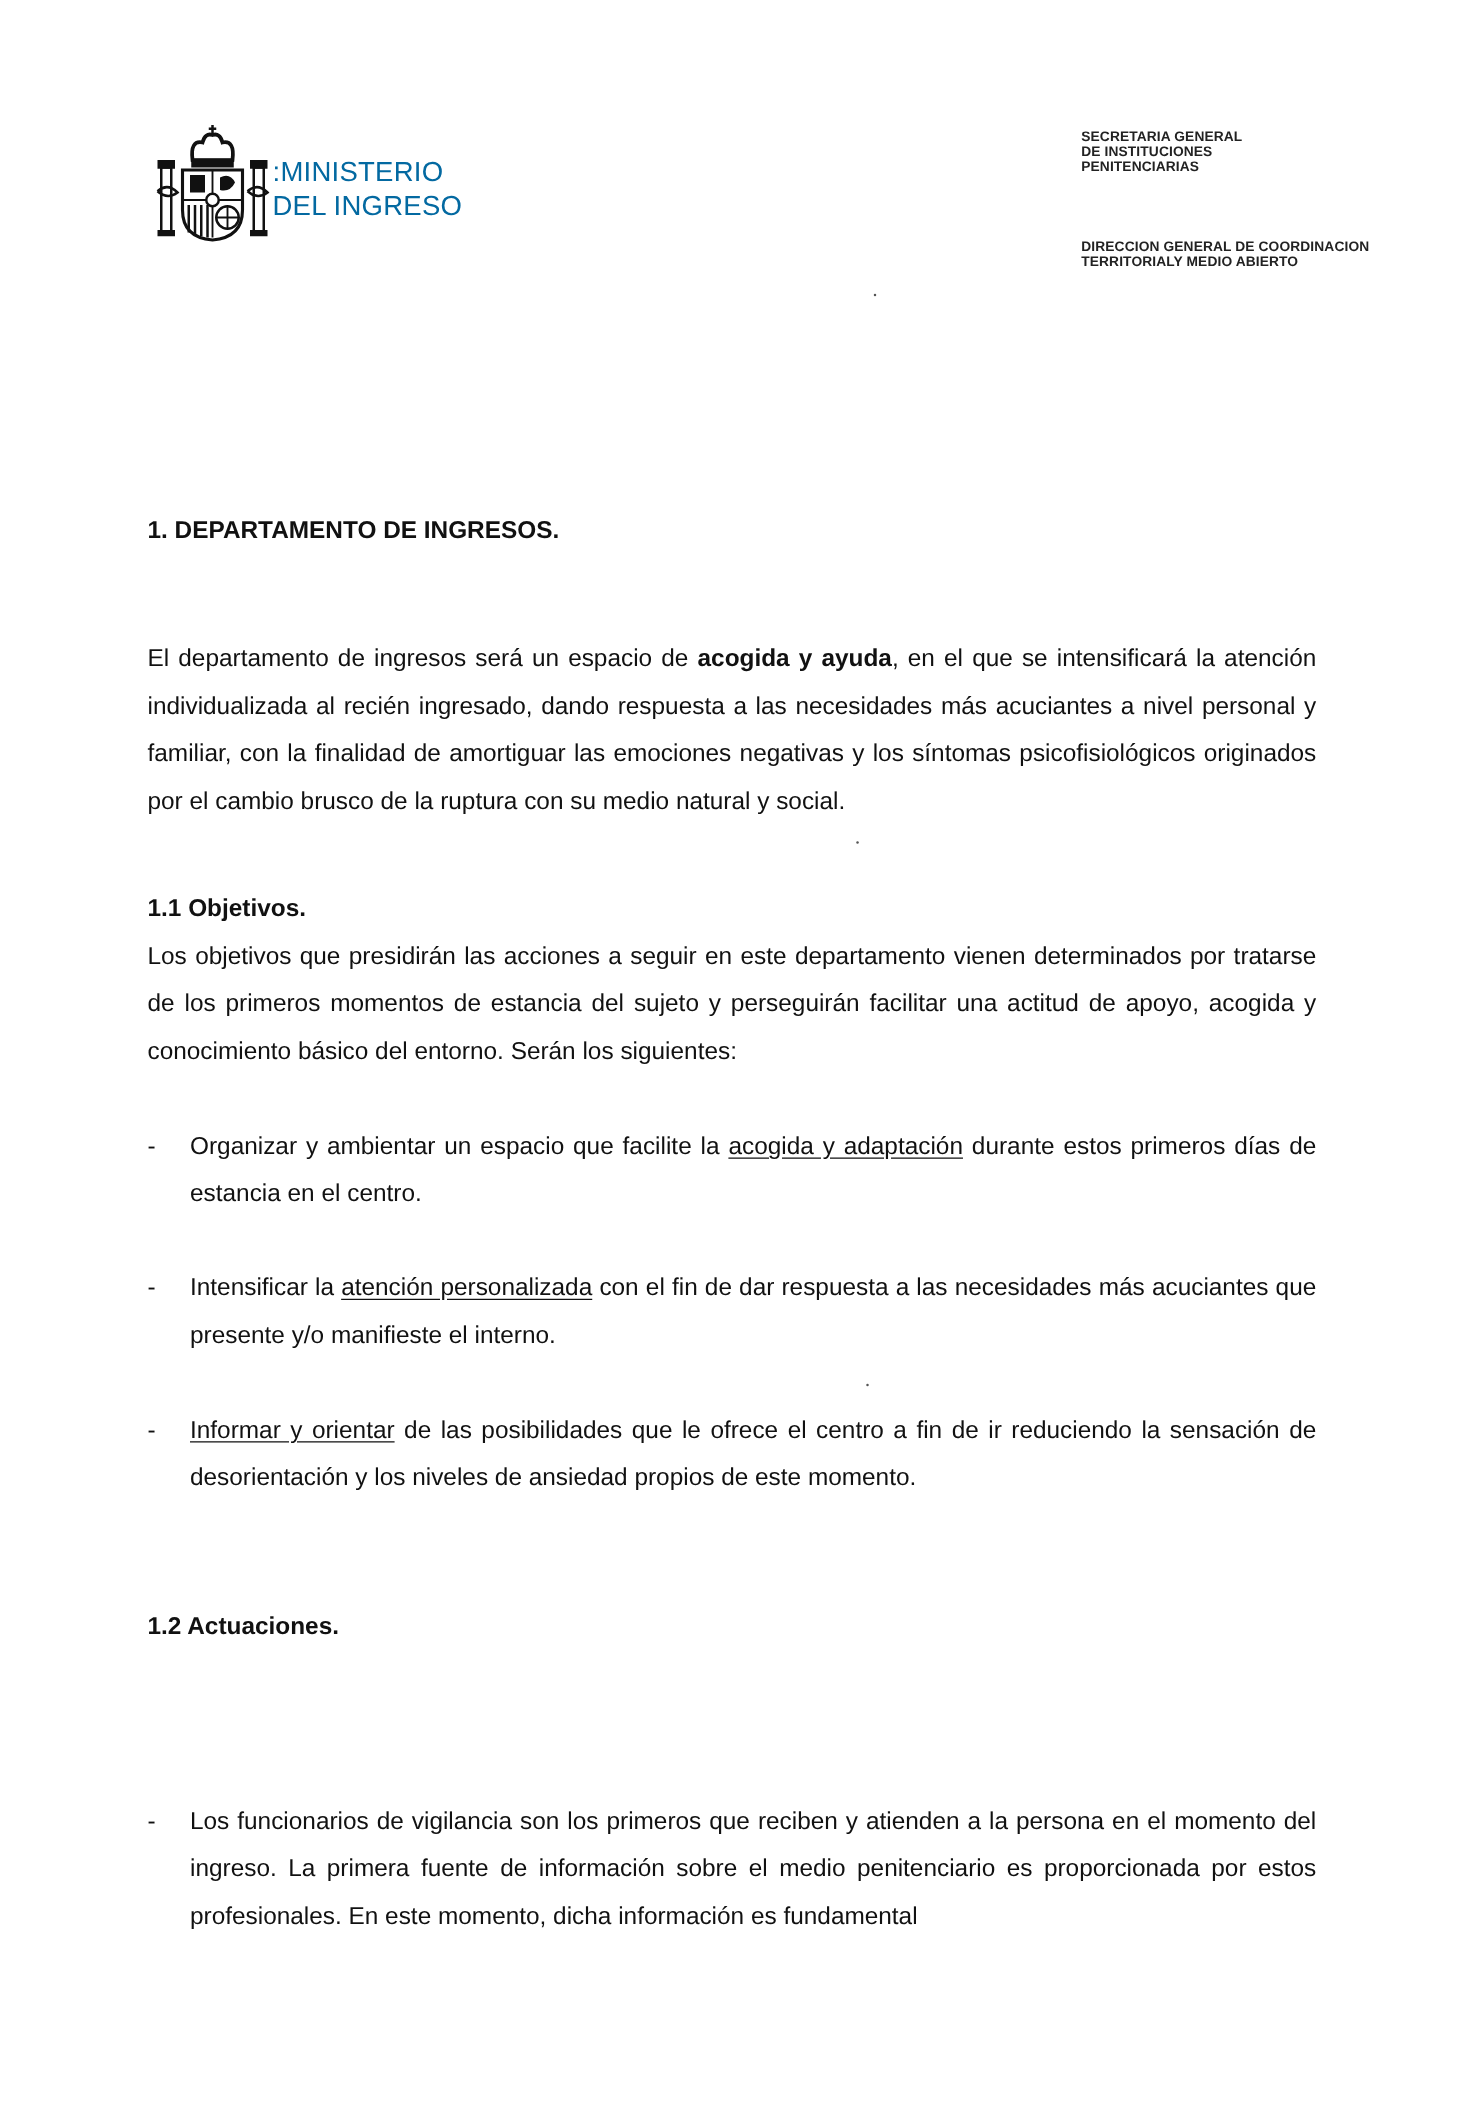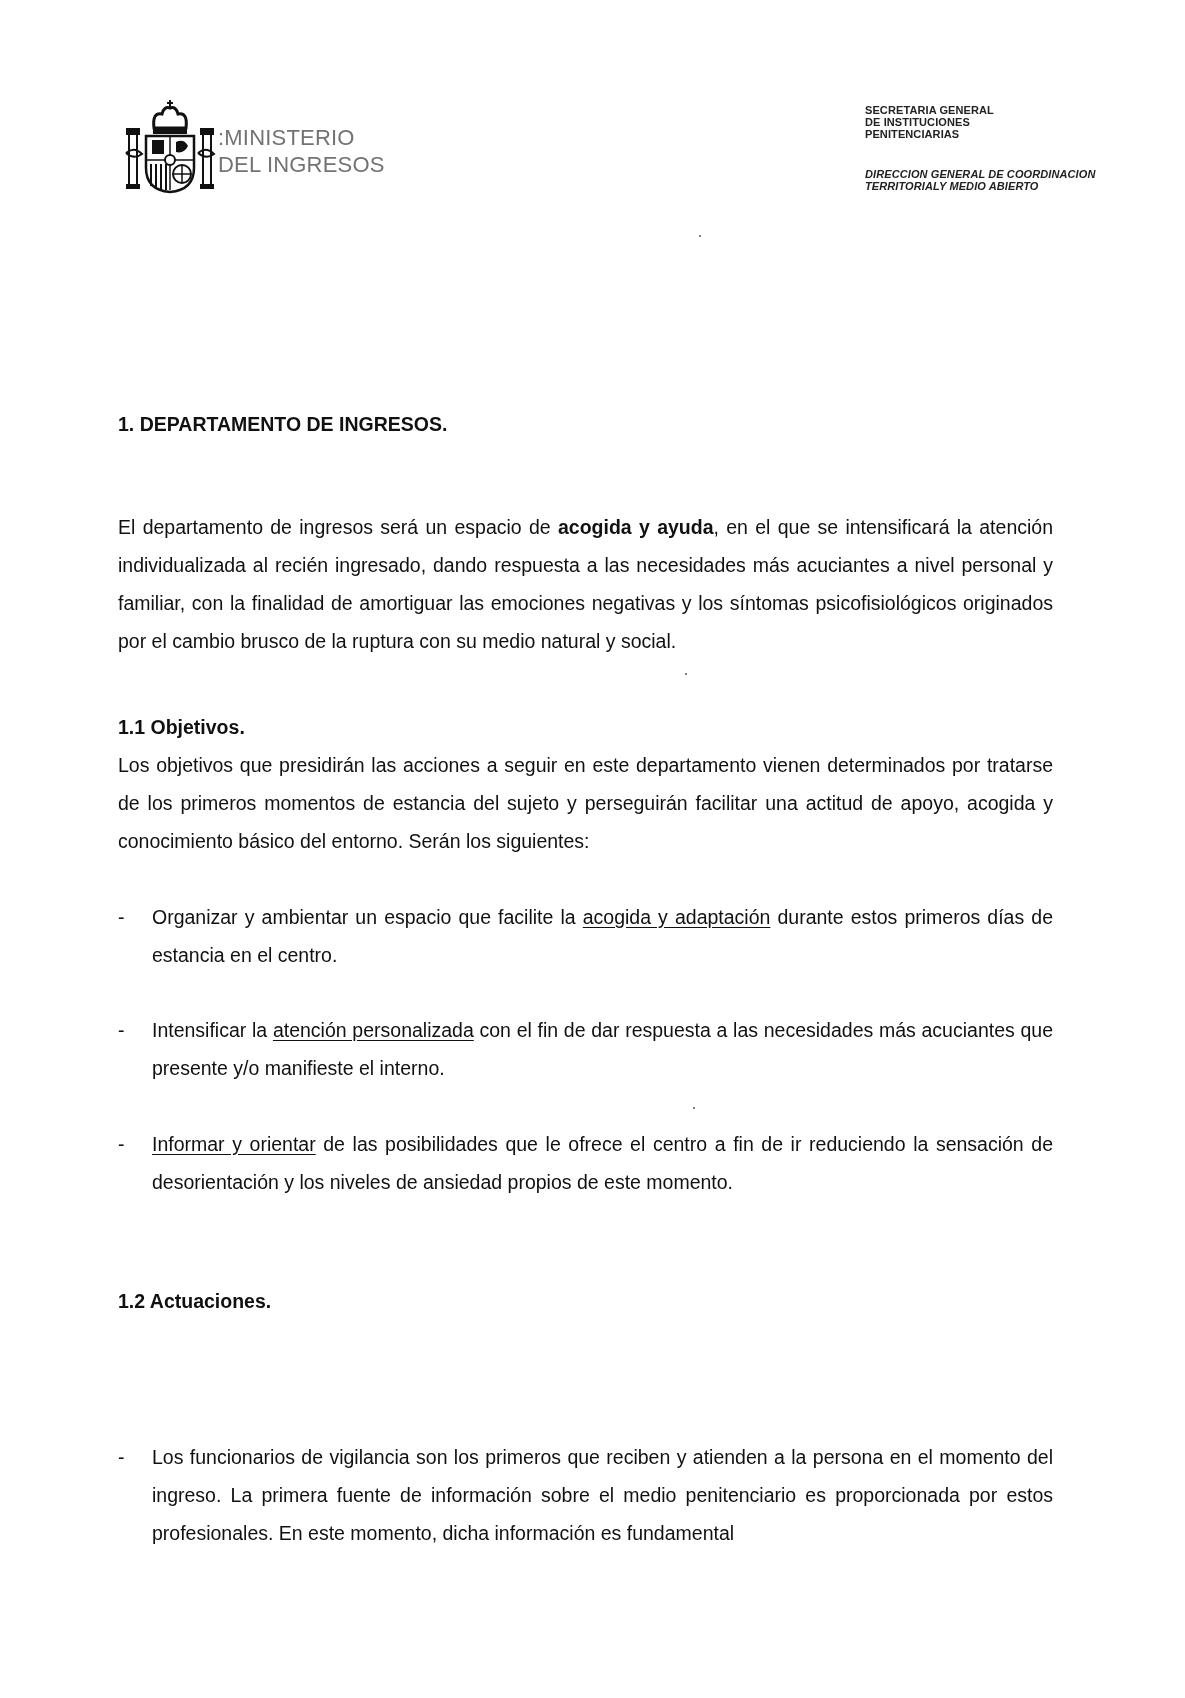--- a/index.html
+++ b/index.html
@@ -3,26 +3,26 @@
 <meta charset="utf-8">
 <style>
   html, body { margin: 0; padding: 0; background: #ffffff; }
   body { width: 1185px; height: 1698px; position: relative; overflow: hidden;
          font-family: "Liberation Sans", sans-serif; color: #111111; }
   .page { position: absolute; left: 0; top: 0; width: 1185px; height: 1698px; }
 
   
   .crest { position: absolute; left: 124px; top: 98px; width: 92px; height: 96px; }
   .ministry { position: absolute; left: 218px; top: 124px; font-size: 22px; line-height: 27px;
-              letter-spacing: 0.2px; color: #737373; }
+              letter-spacing: 0.2px; color: #0369a1; }
   .ministry div { white-space: nowrap; }
   .org-block { position: absolute; left: 841px; font-size: 11px; line-height: 12px; font-weight: bold;
                color: #222; letter-spacing: 0.1px; margin-left: 24px; }
   .org-top { top: 104px; }
-  .org-bottom { top: 168px; font-style: italic; }
+  .org-bottom { top: 192px; }
   .org-block div { white-space: nowrap; }
 
   
   .doc-title { position: absolute; left: 212px; top: 292px; font-size: 19.5px; font-weight: bold;
                text-decoration: underline; text-underline-offset: 3px; white-space: nowrap;
                letter-spacing: 0.1px; }
 
   
   .section-heading { position: absolute; left: 118px; font-size: 19.5px; font-weight: bold; white-space: nowrap; }
   .para { position: absolute; left: 118px; width: 935px; font-size: 19.5px; line-height: 38px;
@@ -66,21 +66,21 @@
     <line x1="37" y1="66" x2="37" y2="91" stroke="#111" stroke-width="2"></line>
     <line x1="42" y1="66" x2="42" y2="92" stroke="#111" stroke-width="2"></line>
     <circle cx="58" cy="76" r="9" fill="none" stroke="#111" stroke-width="2"></circle>
     <line x1="49" y1="76" x2="67" y2="76" stroke="#111" stroke-width="1.5"></line>
     <line x1="58" y1="67" x2="58" y2="85" stroke="#111" stroke-width="1.5"></line>
     <circle cx="46" cy="62" r="5" fill="#fff" stroke="#111" stroke-width="2"></circle>
   </svg>
 
   <div class="ministry">
     <div>:MINISTERIO</div>
-    <div>DEL INGRESOS</div>
+    <div>DEL INGRESO</div>
   </div>
 
   <div class="org-block org-top">
     <div>SECRETARIA GENERAL</div>
     <div>DE INSTITUCIONES</div>
     <div>PENITENCIARIAS</div>
   </div>
 
   <div class="org-block org-bottom">
     <div>DIRECCION GENERAL DE COORDINACION</div>

